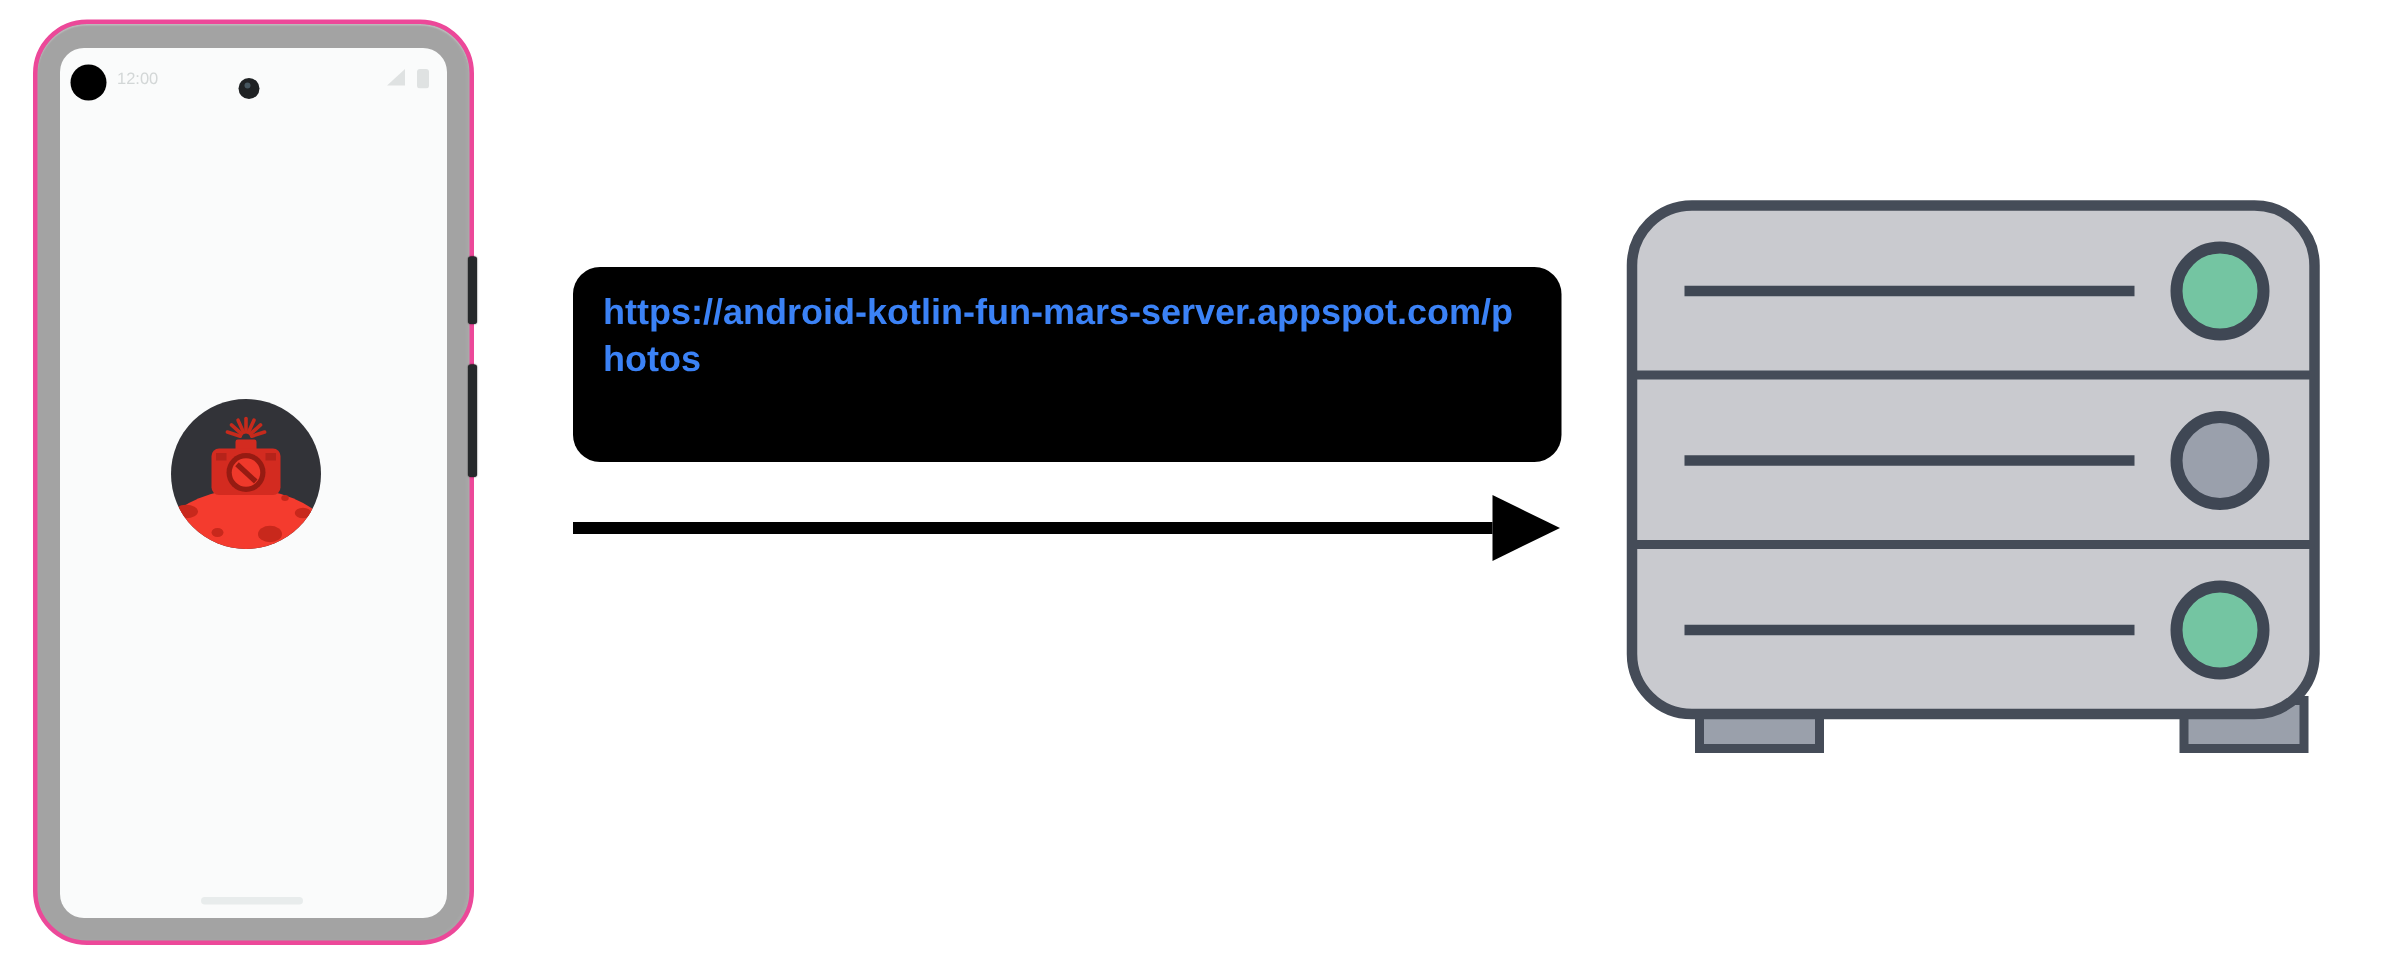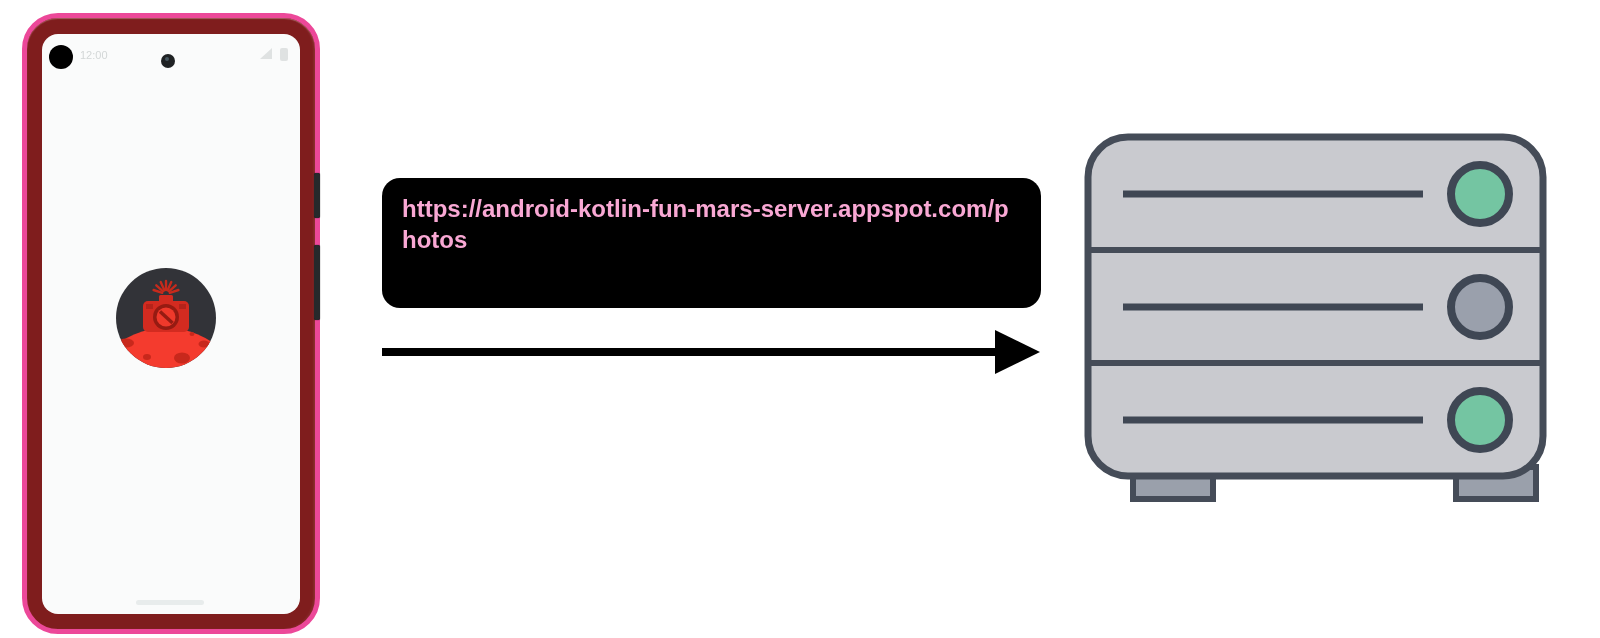--- a/index.html
+++ b/index.html
@@ -1,40 +1,40 @@
 <!DOCTYPE html>
 <html><head>
 <meta charset="utf-8">
 <style>
   html,body{margin:0;padding:0;background:#ffffff;font-family:"Liberation Sans",sans-serif;}
   .canvas{position:relative;width:1600px;height:638px;background:#ffffff;overflow:hidden;}
 
   
   .phone{position:absolute;left:22px;top:13px;width:288px;height:611px;
-         background:#7f1d1d;border:5px solid #ec4899;border-radius:36px;
+         background:#a3a3a3;border:3px solid #ec4899;border-radius:36px;
          box-shadow:inset 0 1px 1px rgba(255,255,255,.28), inset -2px 0 2px rgba(255,255,255,.06);}
   .phone-btn{position:absolute;right:-5px;width:6px;background:#26292b;border-radius:2px;
              box-shadow:0 0 1px #000;}
   .btn-volume{top:155px;height:45px;}
   .btn-power{top:227px;height:75px;}
   .screen{position:absolute;left:15px;top:16px;width:258px;height:580px;
           background:#fafbfb;border-radius:16px;overflow:hidden;}
   .status-dot{position:absolute;left:7px;top:11px;width:24px;height:24px;border-radius:50%;background:#000;}
   .status-time{position:absolute;left:38px;top:15px;font-size:11px;color:#d3d7d7;}
   .punch-cam{position:absolute;left:119px;top:20px;width:14px;height:14px;border-radius:50%;
              background:#1f2224;}
   .punch-cam::after{content:"";position:absolute;left:4px;top:3px;width:4px;height:4px;border-radius:50%;
              background:#46565f;}
   .sb-icons{position:absolute;left:216px;top:13px;width:40px;height:14px;}
   .home-indicator{position:absolute;left:94px;top:566px;width:68px;height:5px;border-radius:3px;background:#e8ecec;}
   .app-icon{position:absolute;left:74px;top:234px;width:100px;height:100px;}
 
   
   .request-box{position:absolute;left:382px;top:178px;width:659px;min-height:130px;box-sizing:border-box;
-               background:#000000;border-radius:18px;padding:15px 20px;color:#f9a8d4;
+               background:#000000;border-radius:18px;padding:15px 20px;color:#3b82f6;
                font-weight:bold;font-size:24px;line-height:31px;}
   .request-url{word-break:break-all;}
 
   
   .arrow-svg{position:absolute;left:370px;top:322px;width:680px;height:60px;}
 
   
   .server-svg{position:absolute;left:1078px;top:132px;width:470px;height:375px;}
 </style>
 </head>

